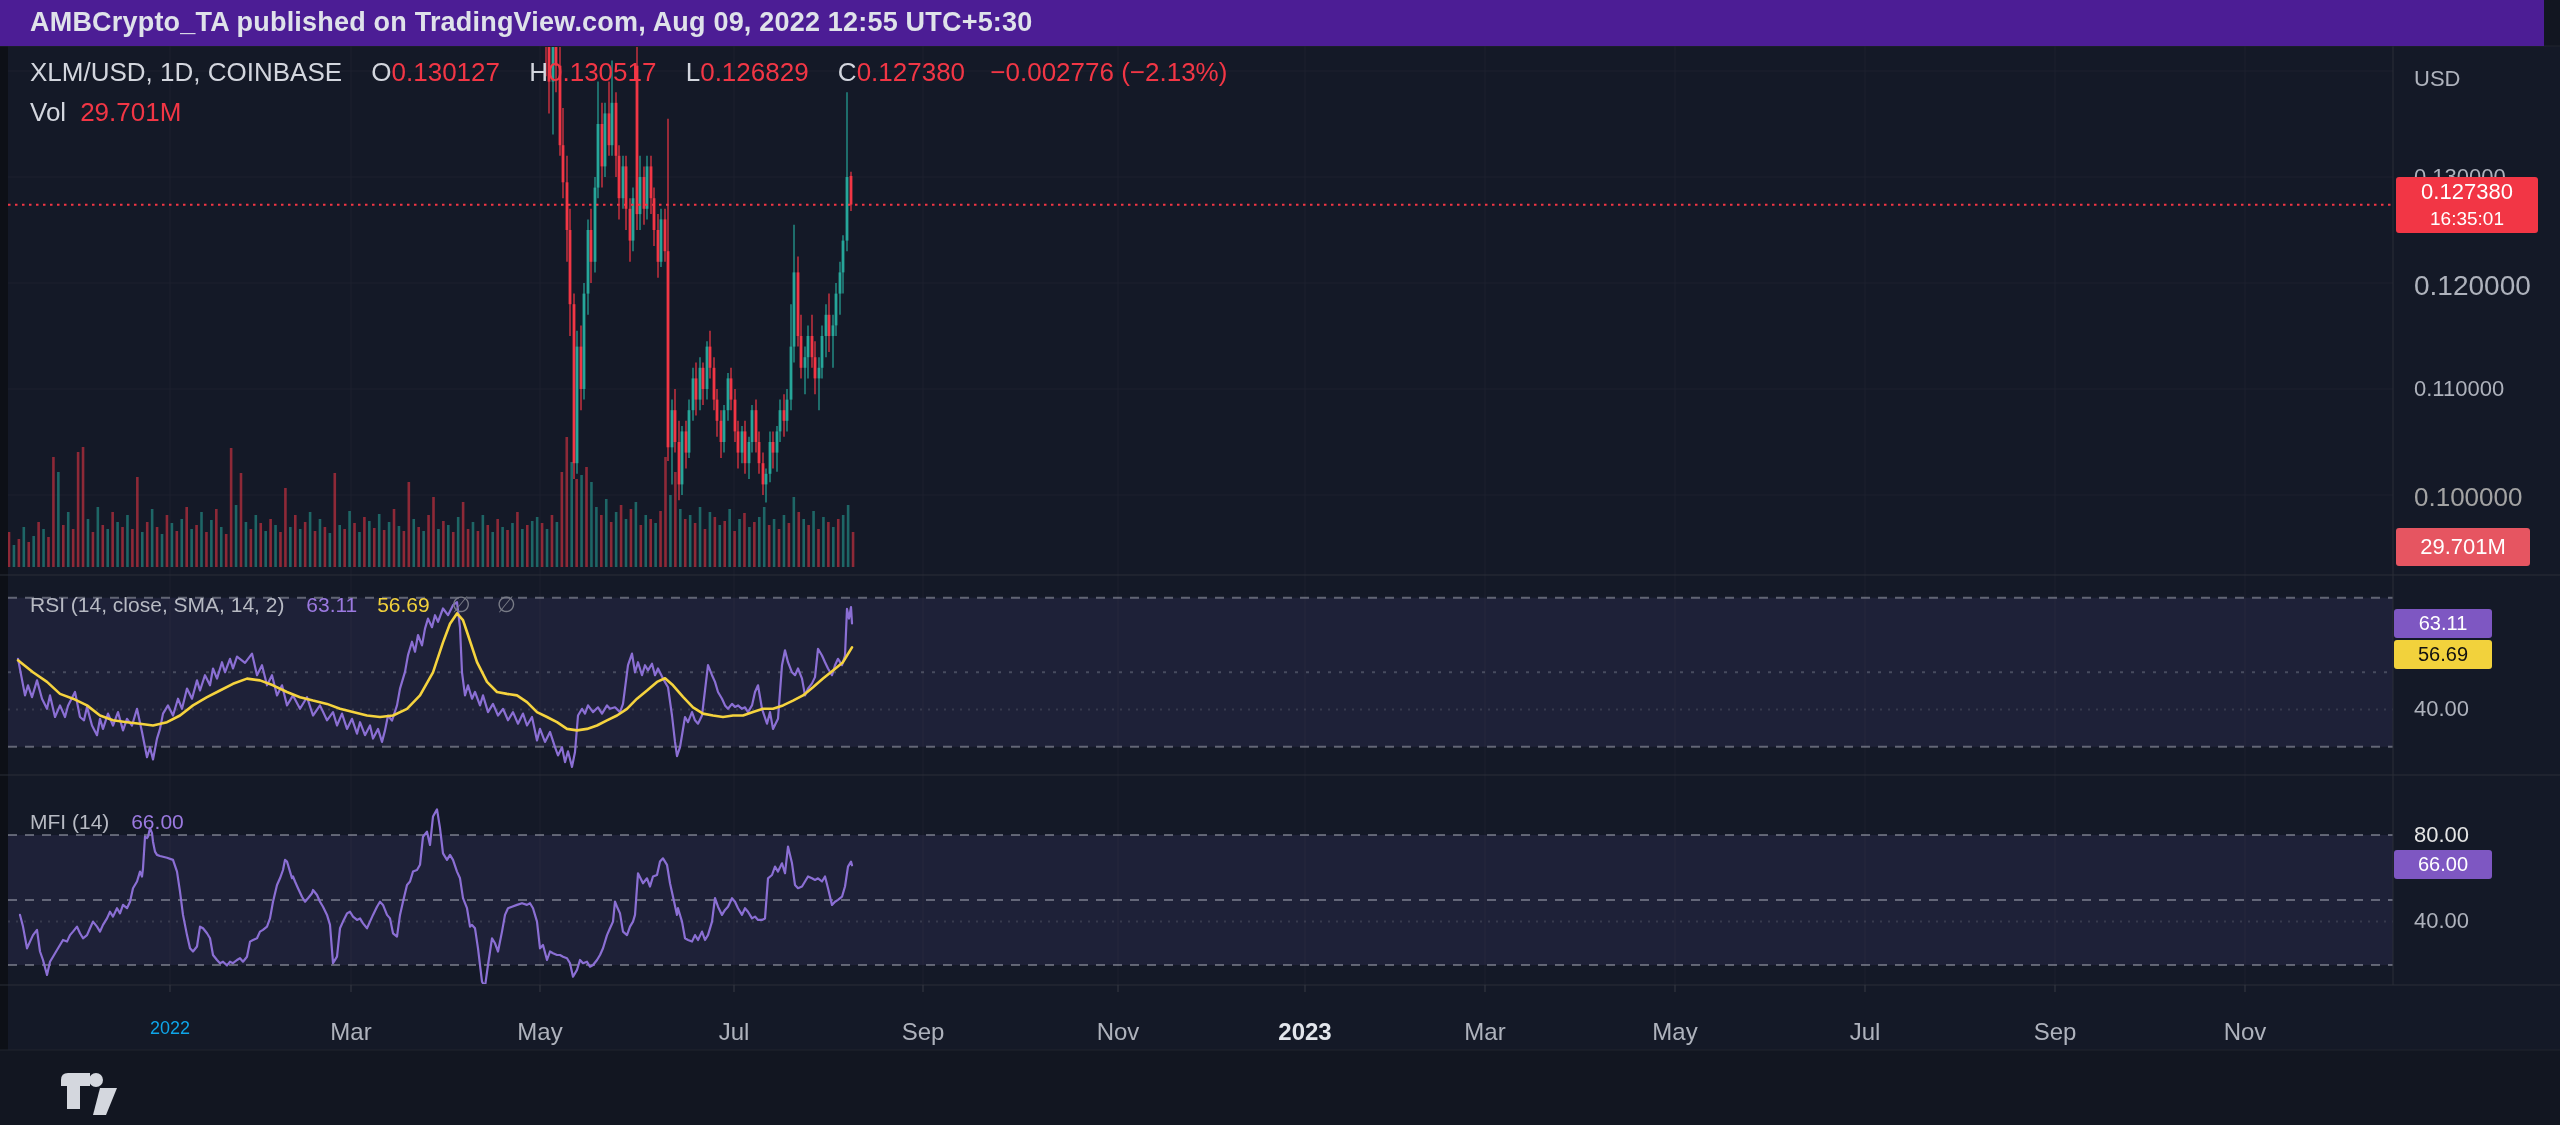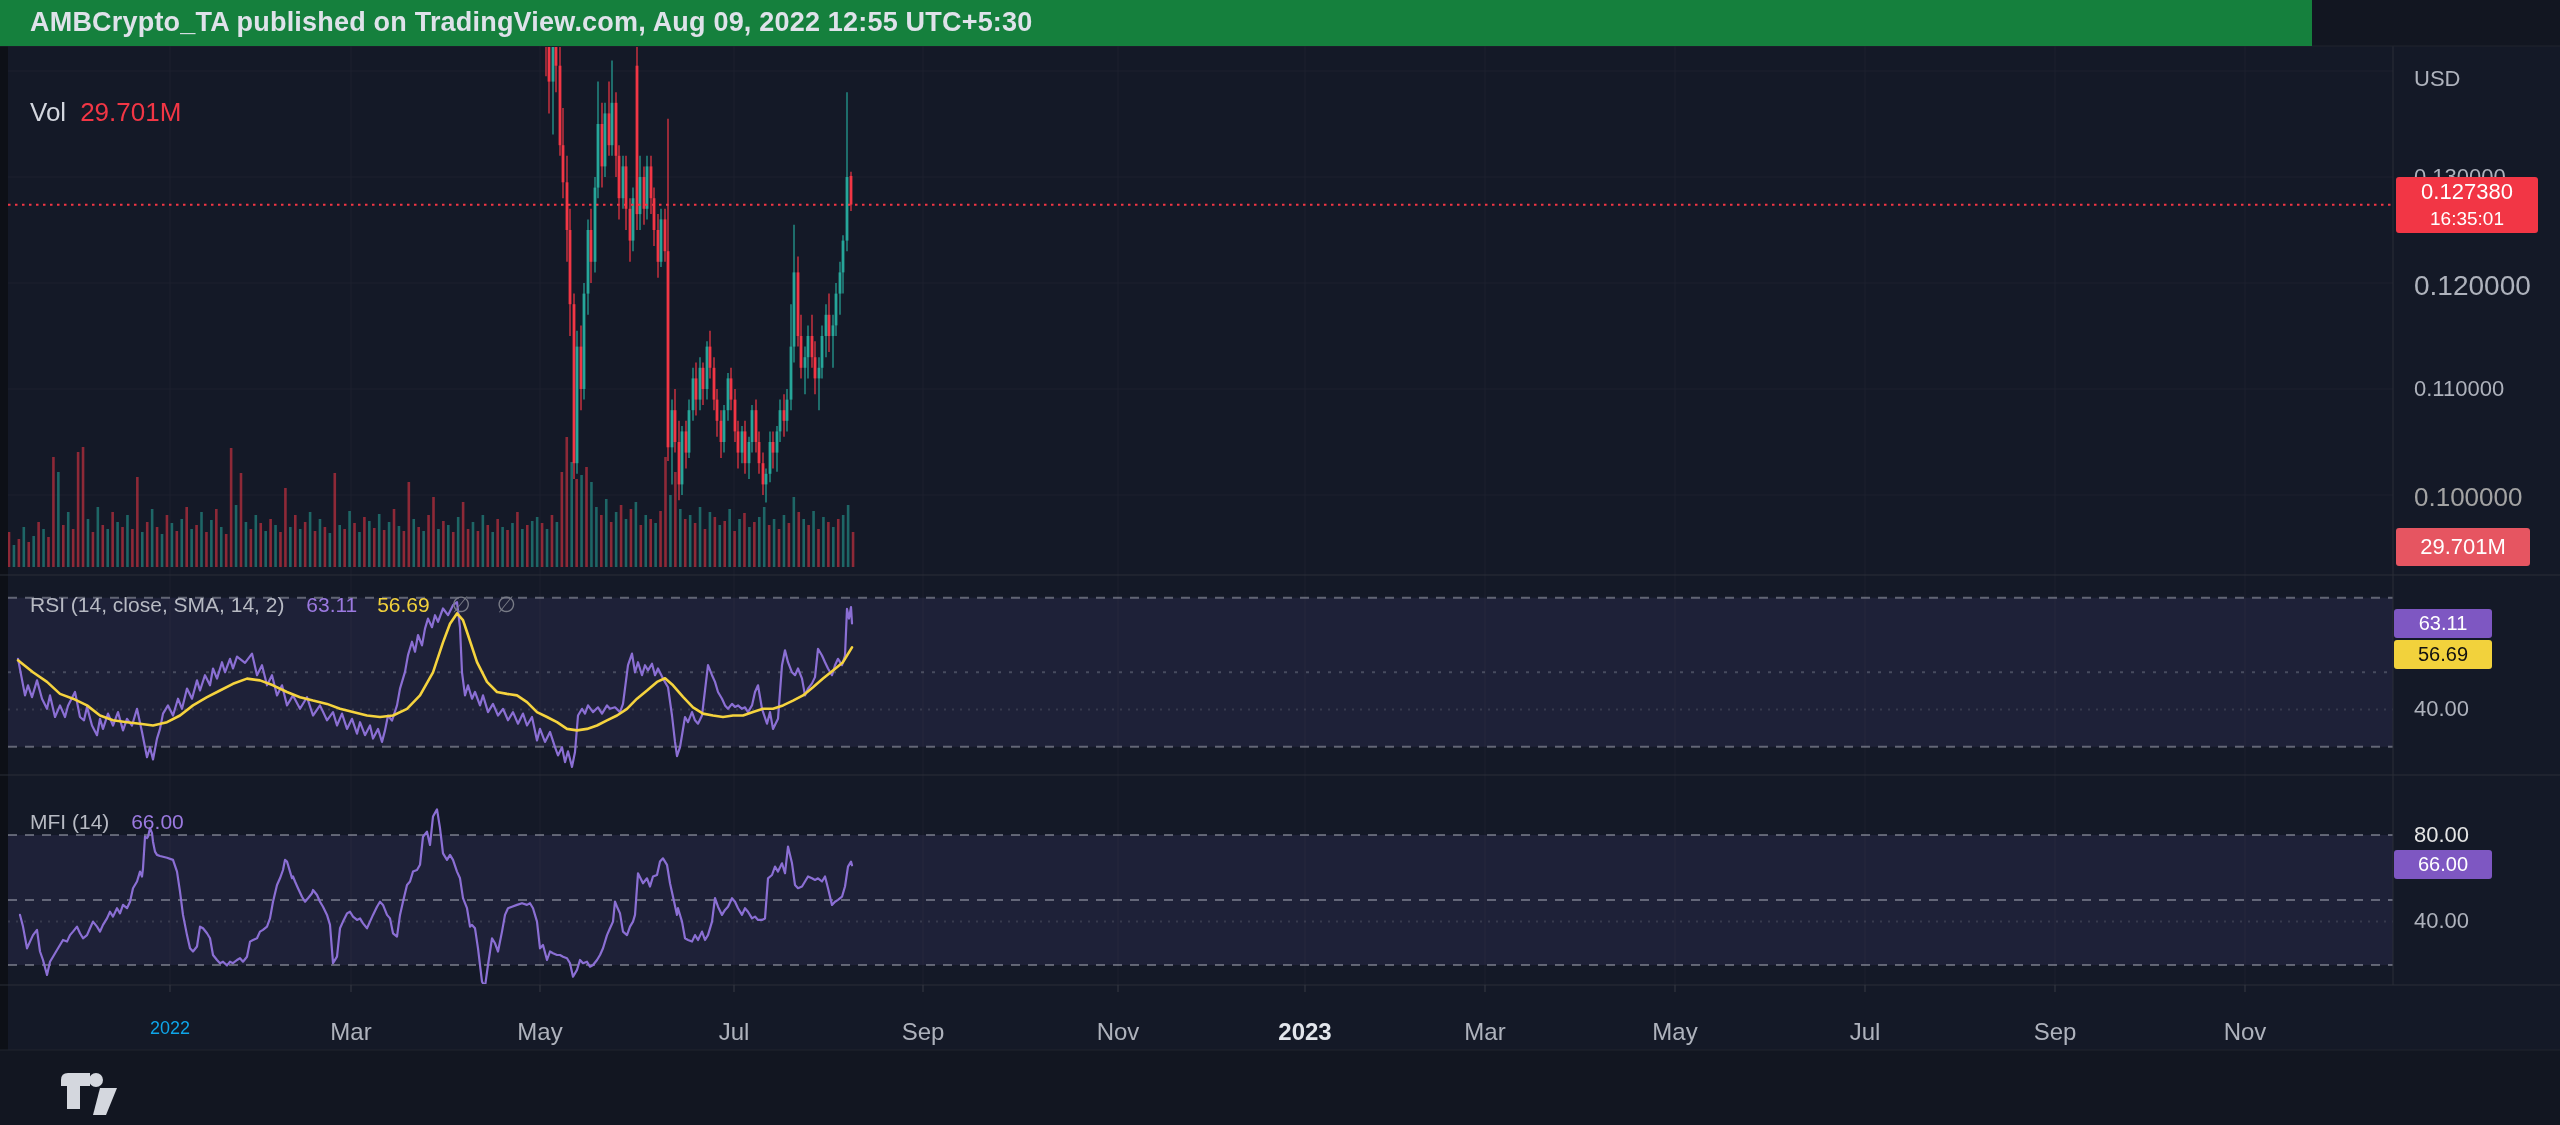--- a/index.html
+++ b/index.html
@@ -1,21 +1,21 @@
 <!DOCTYPE html>
 <html><head>
 <meta charset="utf-8">
 <style>
   html,body{margin:0;padding:0;background:#131722;width:2560px;height:1125px;overflow:hidden;
     font-family:"Liberation Sans",sans-serif;-webkit-font-smoothing:antialiased;}
   #stage{position:relative;width:2560px;height:1125px;background:#131722;}
   #chart-svg{position:absolute;left:0;top:0;}
   .abs{position:absolute;}
   
-  #header{left:0;top:0;width:2312px;height:46px;background:#15803d;}
+  #header{left:0;top:0;width:2544px;height:46px;background:#4c1d95;}
   #header-text{left:30px;top:7px;font-size:27px;font-weight:700;color:#dfe2ea;letter-spacing:.2px;}
   
   #legend1{left:30px;top:57px;font-size:26px;color:#d3d6de;white-space:nowrap;}
   #legend1 .lbl{color:#d3d6de;margin-left:22px;}
   #legend1 .val{color:#f23645;}
   #legend2{left:30px;top:97px;font-size:26px;color:#d3d6de;}
   #legend2 .val{color:#f23645;margin-left:14px;}
   
   .pane-legend{font-size:21px;color:#b7bac3;white-space:nowrap;}
   #rsi-legend{left:30px;top:592px;}
@@ -450,20 +450,28 @@
       <line x1="1675" y1="985" x2="1675" y2="992" stroke="#363a45" stroke-width="1"></line>
       <line x1="1865" y1="985" x2="1865" y2="992" stroke="#363a45" stroke-width="1"></line>
       <line x1="2055" y1="985" x2="2055" y2="992" stroke="#363a45" stroke-width="1"></line>
       <line x1="2245" y1="985" x2="2245" y2="992" stroke="#363a45" stroke-width="1"></line>
     </svg>
 
   <div id="header" class="abs">
     <div id="header-text" class="abs">AMBCrypto_TA published on TradingView.com, Aug 09, 2022 12:55 UTC+5:30</div>
   </div>
 
+  <div id="legend1" class="abs">
+    <span>XLM/USD, 1D, COINBASE</span>
+    <span class="lbl">O</span><span class="val">0.130127</span>
+    <span class="lbl">H</span><span class="val">0.130517</span>
+    <span class="lbl">L</span><span class="val">0.126829</span>
+    <span class="lbl">C</span><span class="val">0.127380</span>
+    <span class="val lbl" style="margin-left:18px">−0.002776 (−2.13%)</span>
+  </div>
   <div id="legend2" class="abs">
     <span>Vol</span><span class="val">29.701M</span>
   </div>
 
   <div id="rsi-legend" class="abs pane-legend">
     <span>RSI (14, close, SMA, 14, 2)</span>
     <span class="pl-val-purple">63.11</span>
     <span class="pl-val-yellow">56.69</span>
     <span class="pl-empty">∅ ∅</span>
   </div>

